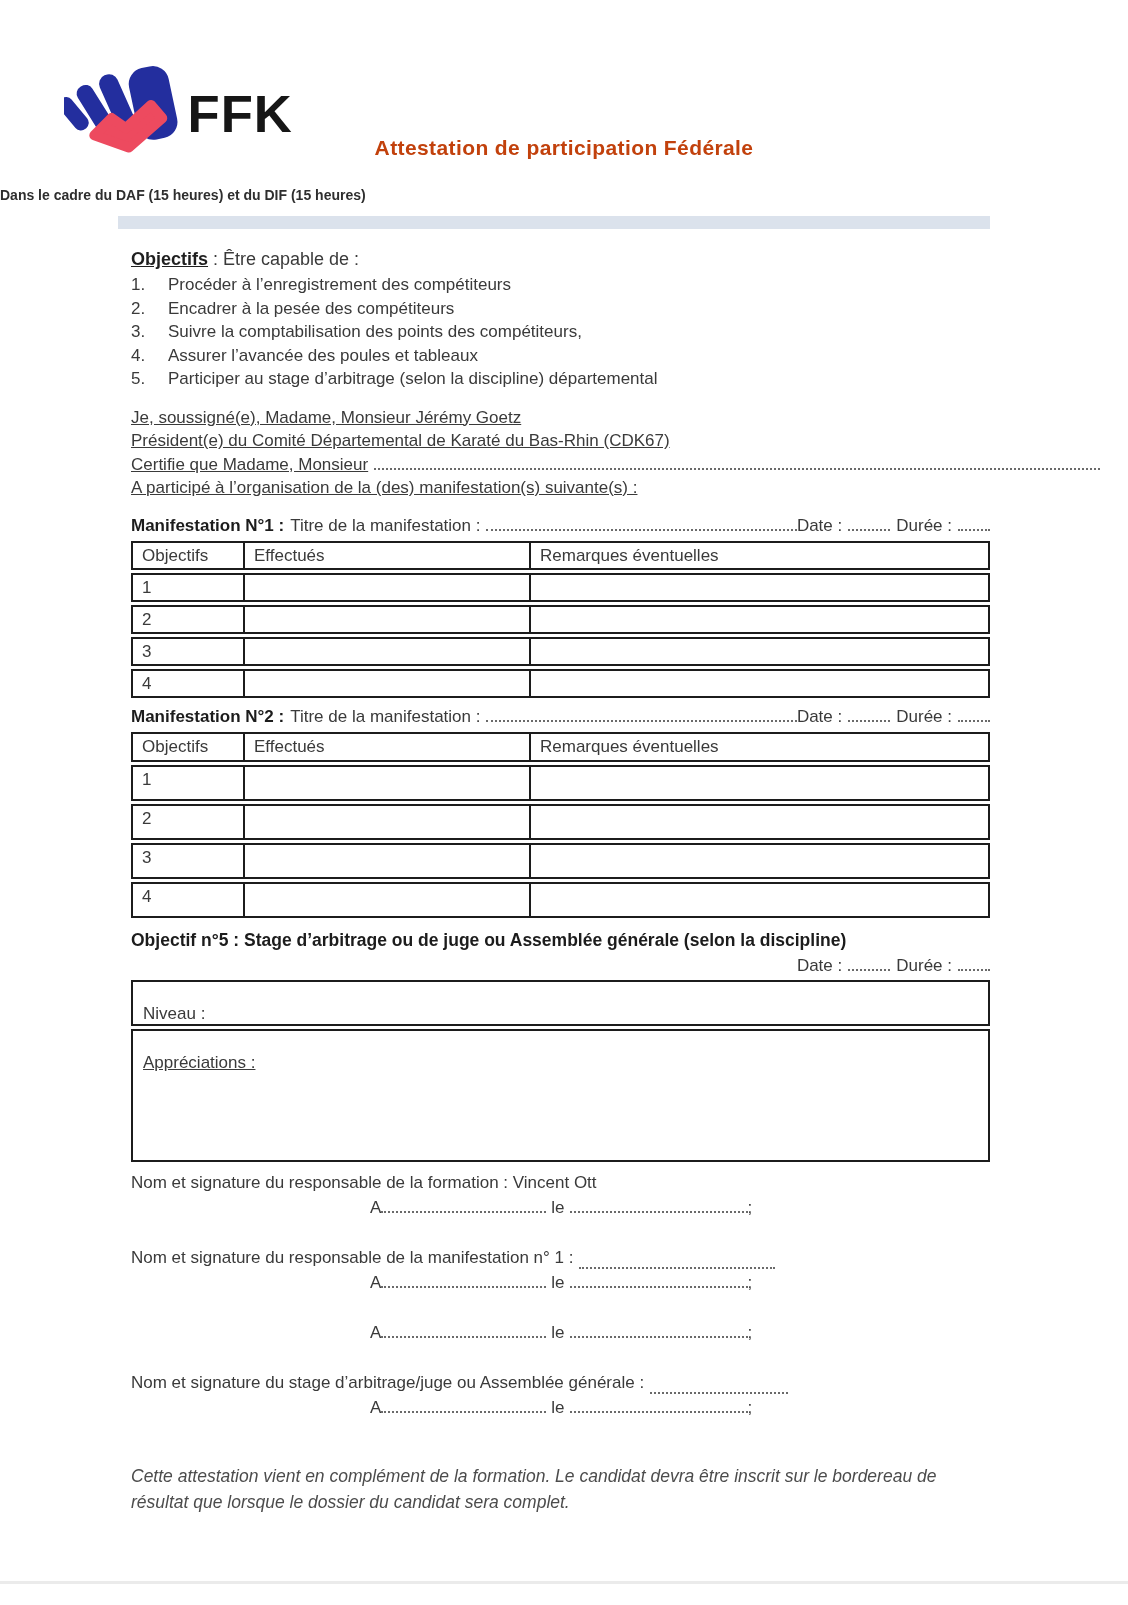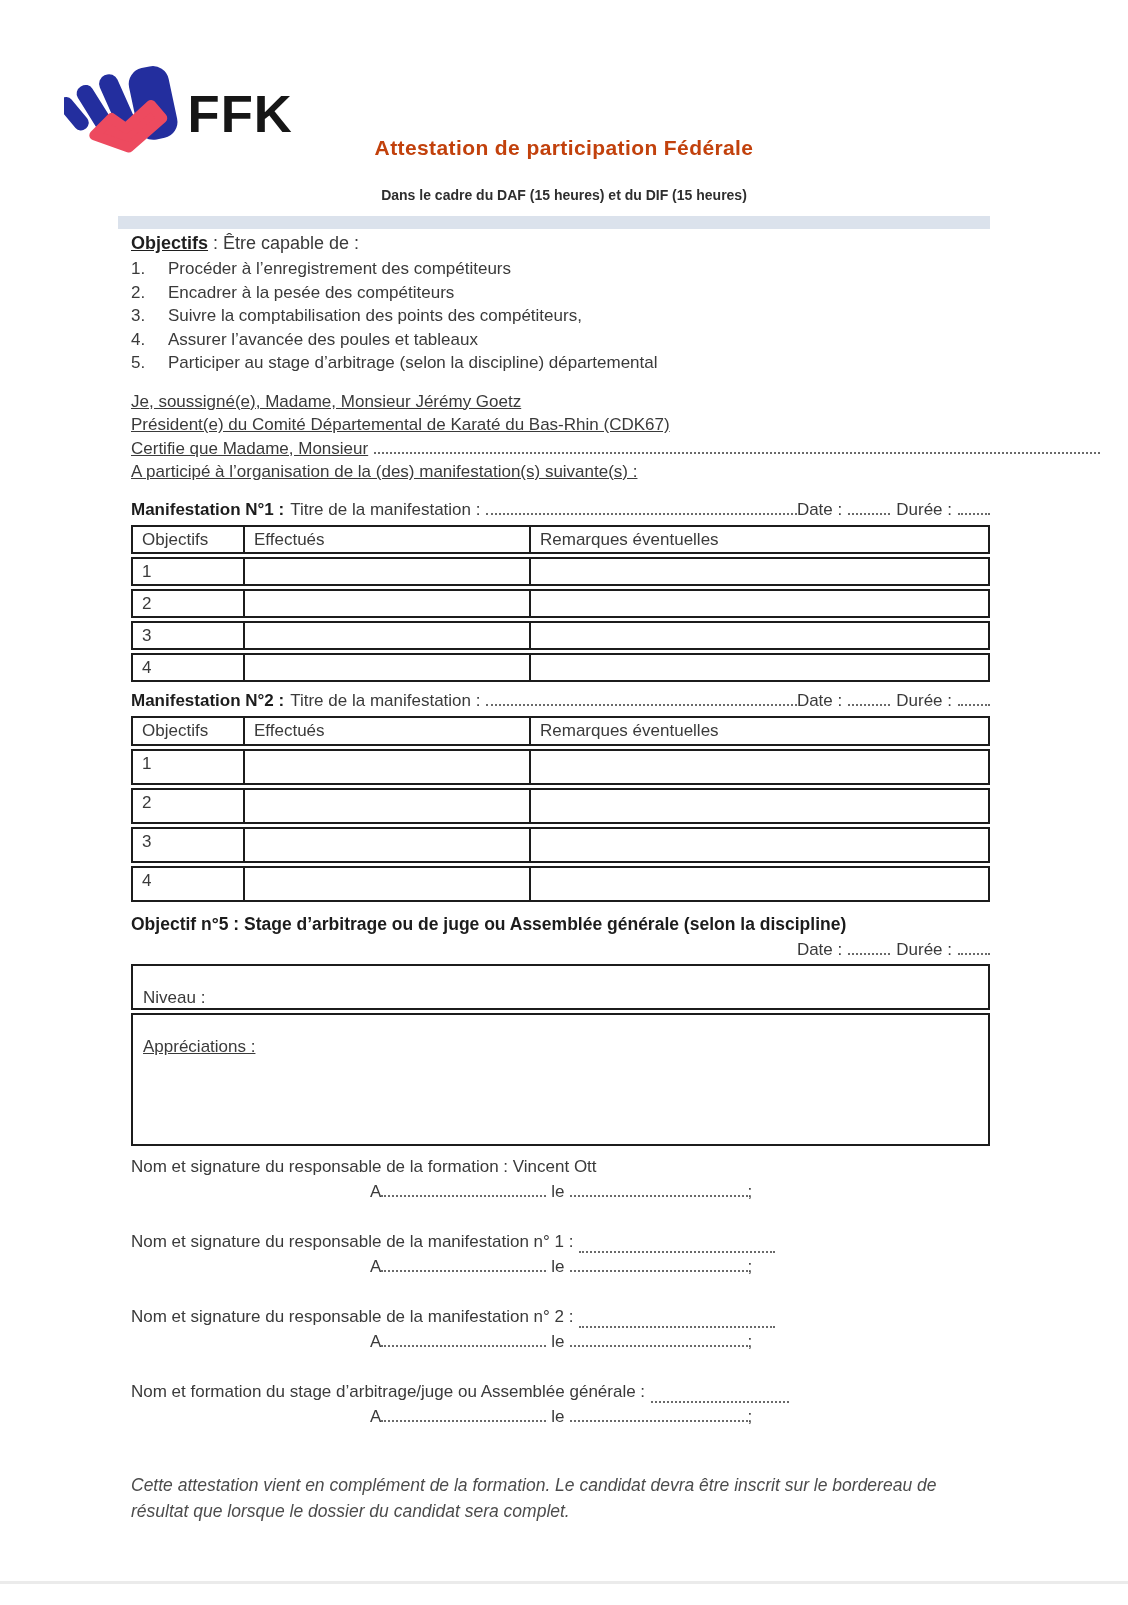--- a/index.html
+++ b/index.html
@@ -4,26 +4,26 @@
 <style>
   * { margin:0; padding:0; box-sizing:border-box; }
   html,body { background:#fff; }
   body { font-family:"Liberation Sans", sans-serif; color:#3a3a3a; }
   .page { position:relative; width:1128px; height:1586px; background:#ffffff; overflow:hidden; }
 
   
   .logo { position:absolute; left:64px; top:58px; width:248px; height:102px; }
   .doc-title { position:absolute; left:0; top:136px; width:100%; text-align:center;
                font-size:21px; font-weight:600; letter-spacing:.4px; color:#c2410c; }
-  .doc-subtitle { position:absolute; left:0; top:187px; width:100%; text-align:center;
+  .doc-subtitle { position:absolute; left:0; top:187px; width:100%; text-align:left;
                   font-size:14px; font-weight:600; color:#2e2e2e; }
   .accent-bar { position:absolute; left:118px; top:216px; width:872px; height:13px; background:#dbe2ec; }
 
   
-  .content { position:absolute; left:131px; top:232px; width:859px; font-size:17px; line-height:23px; }
+  .content { position:absolute; left:131px; top:248px; width:859px; font-size:17px; line-height:23px; }
   .wide { width:969px; }
 
   .obj-head { font-size:18px; margin-bottom:2px; }
   .obj-label { font-weight:700; text-decoration:underline; color:#1f1f1f; }
   .obj-item { display:flex; line-height:23.5px; }
   .obj-num { width:37px; flex:0 0 37px; }
 
   .declaration { margin-top:15px; }
   .decl-line { line-height:23.5px;text-decoration:underline; }
   .decl-fill { display:flex; align-items:baseline; }
@@ -256,37 +256,32 @@
       <div class="sig-aline">
         <span>A</span>
         <span class="dots d160"></span>
         <span class="lbl">le</span>
         <span class="dots d175"></span>
         <span>;</span>
       </div>
     </div>
 
     <div class="sig-block">
-      <div class="sig-label">
-        <span>Nom et signature du responsable de la manifestation n° 2 :</span>
-        <span class="sp"></span>
-        <span class="dots d190"></span>
-      </div>
       <div class="sig-aline">
         <span>A</span>
         <span class="dots d160"></span>
         <span class="lbl">le</span>
         <span class="dots d175"></span>
         <span>;</span>
       </div>
     </div>
 
     <div class="sig-block">
       <div class="sig-label">
-        <span>Nom et formation du stage d’arbitrage/juge ou Assemblée générale :</span>
+        <span>Nom et signature du stage d’arbitrage/juge ou Assemblée générale :</span>
         <span class="sp"></span>
         <span class="dots d135"></span>
       </div>
       <div class="sig-aline">
         <span>A</span>
         <span class="dots d160"></span>
         <span class="lbl">le</span>
         <span class="dots d175"></span>
         <span>;</span>
       </div>

